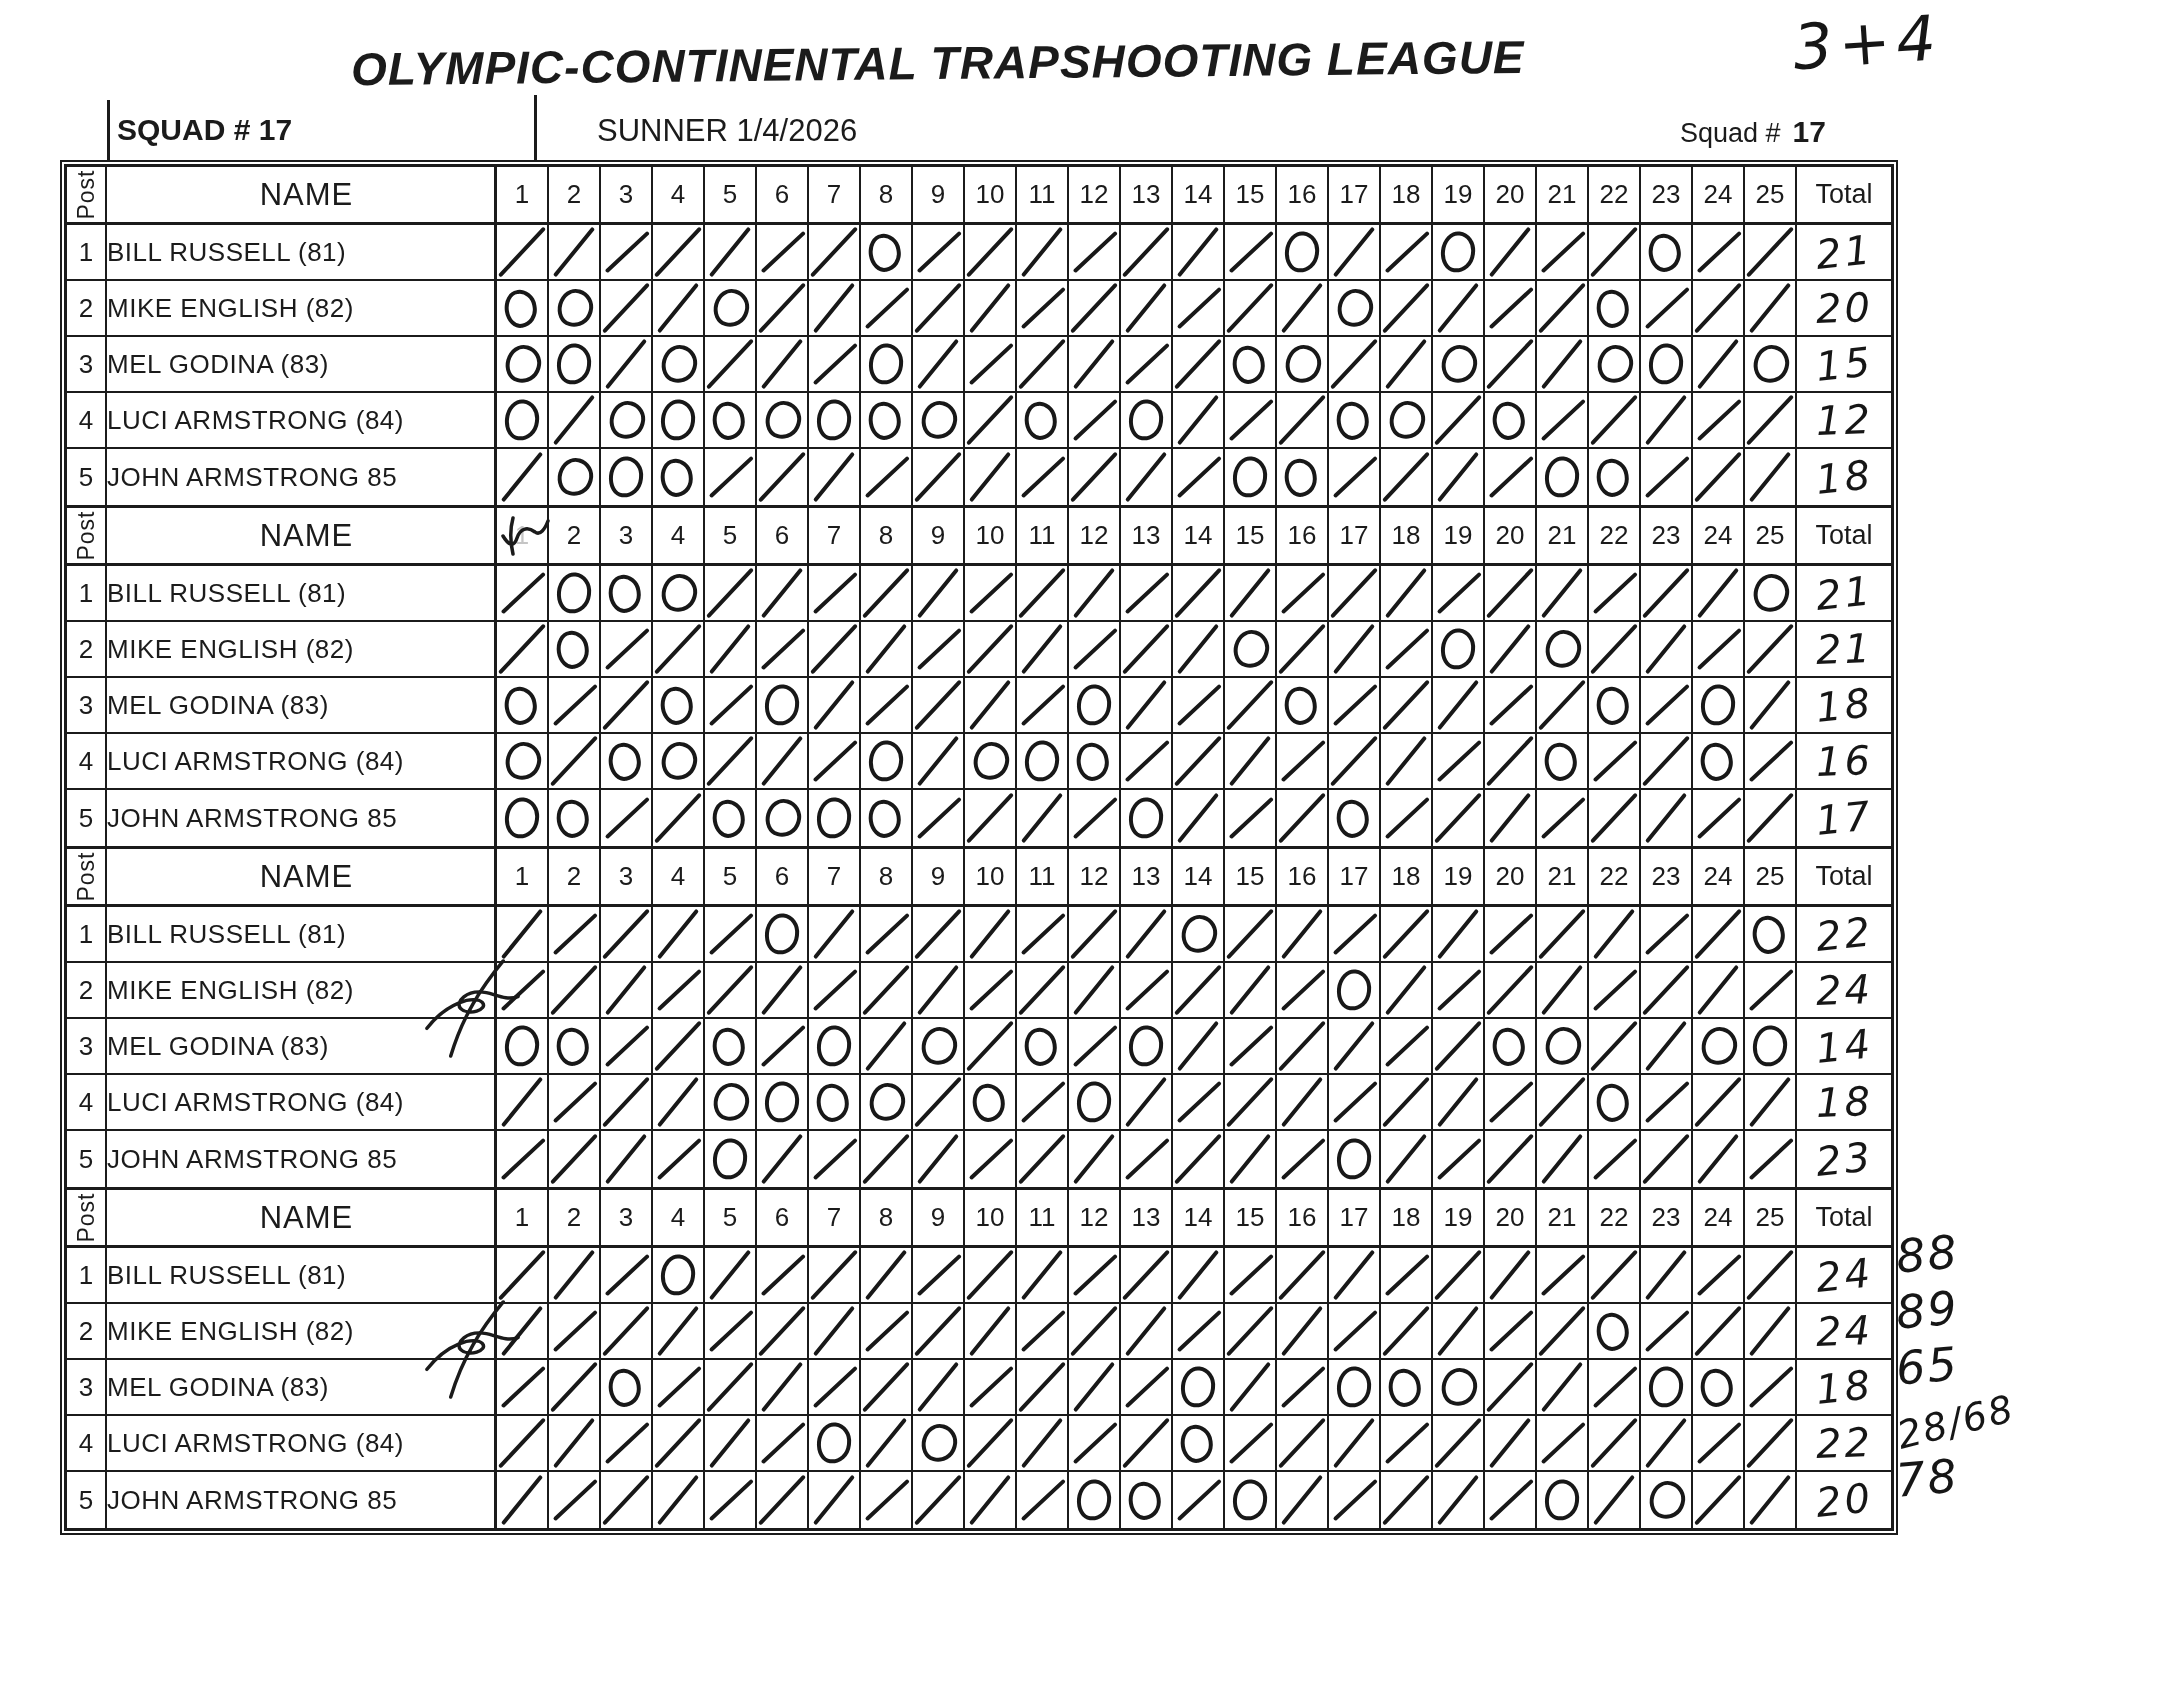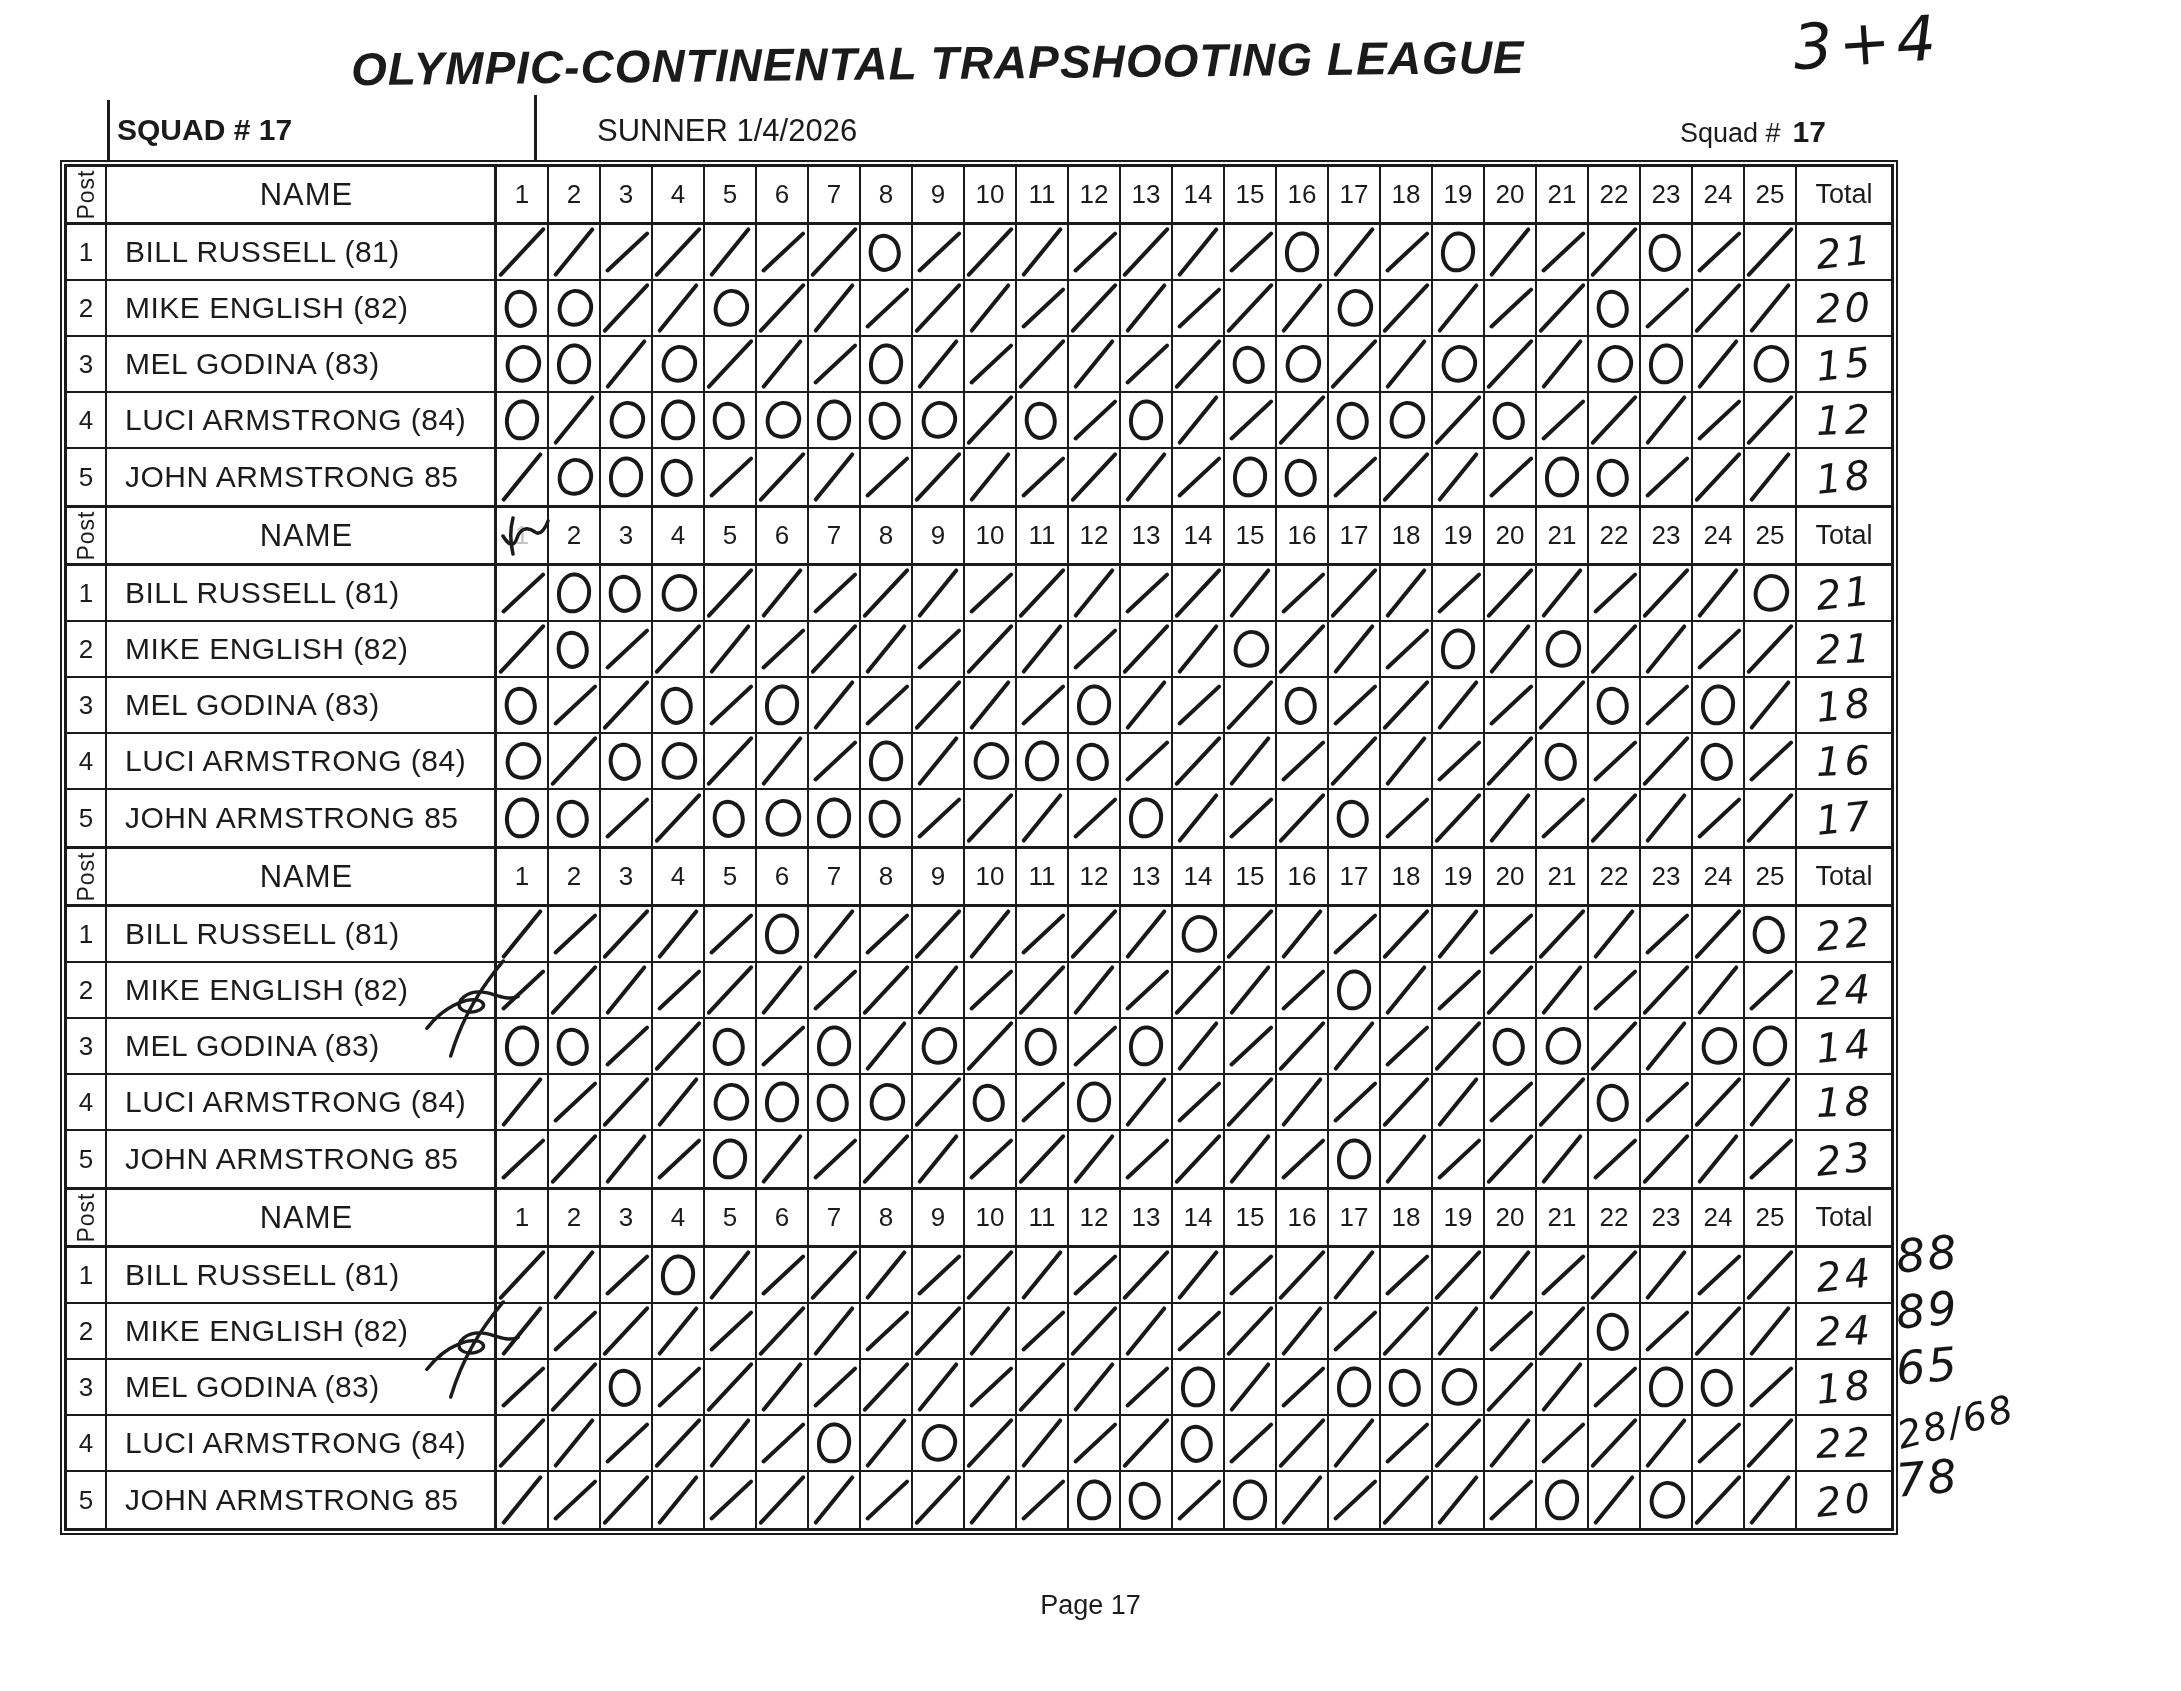--- a/index.html
+++ b/index.html
@@ -25,21 +25,21 @@
   .stable + .stable{margin-top:-3px}
   .trow{display:grid;grid-template-columns:40px 390px repeat(25,52px) 94px}
   .cell{position:relative;box-sizing:border-box;height:56px;
         border-right:2px solid #1b1b1b;border-bottom:2px solid #1b1b1b;
         display:flex;align-items:center;justify-content:center}
   .cell:last-child{border-right:none}
   .trow:last-child .cell{border-bottom:none}
   .thead .cell{height:58px;border-bottom:3px solid #1b1b1b}
   .grp{box-shadow:-2px 0 0 #1b1b1b}
   .totalc{box-shadow:-2px 0 0 #1b1b1b;font-size:27px}
-  .namec{justify-content:flex-start;padding-left:18px;font-size:30px;border-right:3px solid #1b1b1b;
+  .namec{justify-content:flex-start;padding-left:0;font-size:26px;border-right:3px solid #1b1b1b;
          letter-spacing:0.5px;white-space:nowrap}
   .thead .namec{justify-content:center;padding-left:12px;font-size:31px;letter-spacing:1px}
   .post{font-size:26px}
   .num{font-size:26px}
   .vert{transform:rotate(-90deg);font-size:23px;letter-spacing:1px}
 
   
   .mk::before{content:""}
   .m-hit::before{position:absolute;left:50%;top:50%;width:66px;height:4px;background:#181818;
                  border-radius:3px;transform:translate(-50%,-50%) rotate(-47deg)}
@@ -1077,15 +1077,14 @@
         <span class="hand">65</span>
       </div>
       <div class="mt small">
         <span class="hand">28/68</span>
       </div>
       <div class="mt">
         <span class="hand">78</span>
       </div>
     </div>
 
-  <div class="footer">Page 17</div>
 </div>
 
 
 </body></html>

